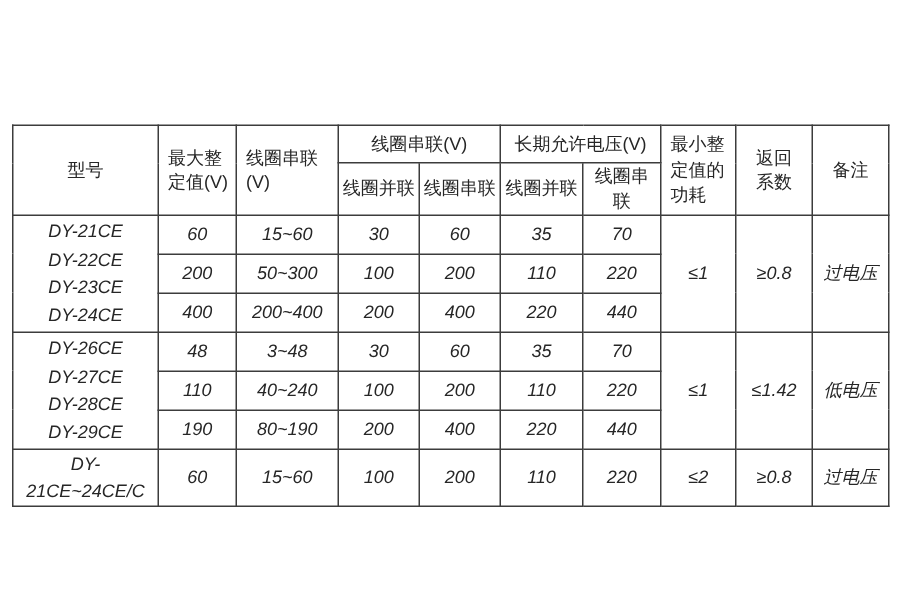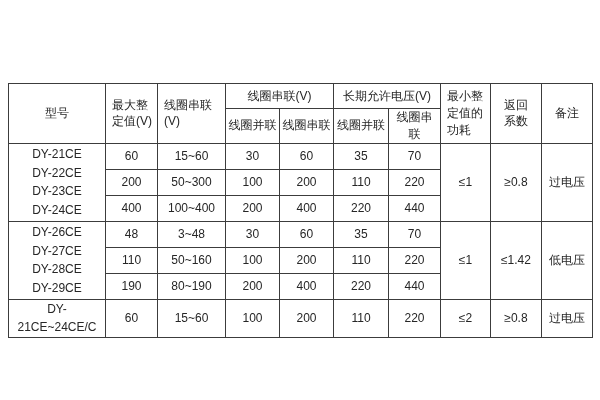--- a/index.html
+++ b/index.html
@@ -31,21 +31,21 @@
     font-size: 12px;
     color: #262626;
     text-align: center;
     vertical-align: middle;
     padding: 0 2px;
     white-space: pre-line;
     line-height: 1.4;
     overflow: hidden;
   }
   .spec-table thead tr { height: 25px; }
-  .spec-table tbody tr { height: 26px; }
+  .spec-table tbody tr { height: 26px; font-style: italic; }
   .spec-table th.wrap-left {
     text-align: left;
     padding-left: 6px;
   }
   .spec-table td.model-cell {
     line-height: 1.55;
   }
 </style>
 </head>
 <body>
@@ -107,21 +107,21 @@
       <tr>
         <td>200</td>
         <td>50~300</td>
         <td>100</td>
         <td>200</td>
         <td>110</td>
         <td>220</td>
       </tr>
       <tr>
         <td>400</td>
-        <td>100~400</td>
+        <td>200~400</td>
         <td>200</td>
         <td>400</td>
         <td>220</td>
         <td>440</td>
       </tr>
 
       <tr>
         <td rowspan="3" class="model-cell">DY-26CE
 DY-27CE
 DY-28CE
@@ -131,21 +131,21 @@
         <td>30</td>
         <td>60</td>
         <td>35</td>
         <td>70</td>
         <td rowspan="3">≤1</td>
         <td rowspan="3">≤1.42</td>
         <td rowspan="3">低电压</td>
       </tr>
       <tr>
         <td>110</td>
-        <td>50~160</td>
+        <td>40~240</td>
         <td>100</td>
         <td>200</td>
         <td>110</td>
         <td>220</td>
       </tr>
       <tr>
         <td>190</td>
         <td>80~190</td>
         <td>200</td>
         <td>400</td>

